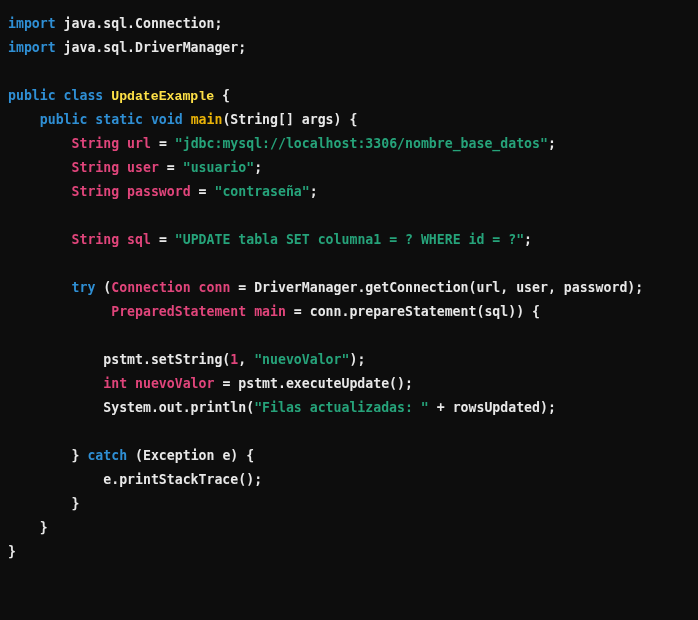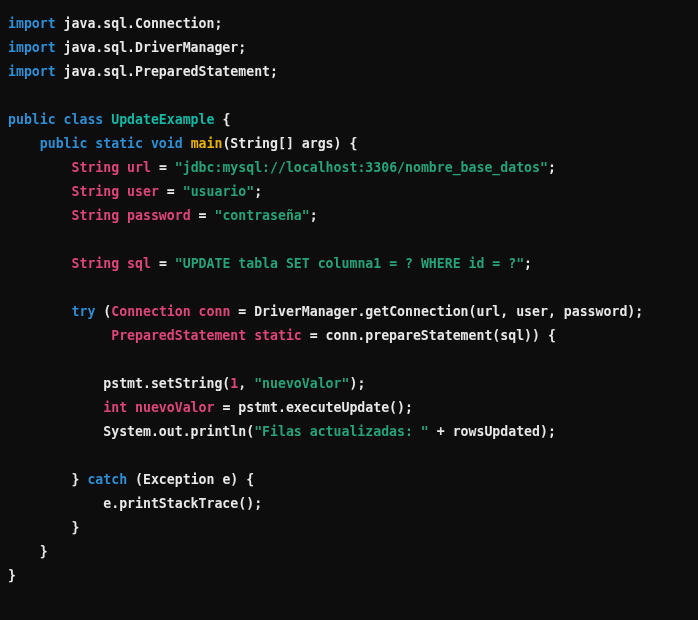--- a/index.html
+++ b/index.html
@@ -29,44 +29,43 @@
     letter-spacing: 0px;
     color: #e8e8e8;
     font-weight: bold;
   }
   .tok {
     white-space: pre;
   }
   
   .t-keyword   { color: #2f8fd4; font-weight: bold; }
   .t-type      { color: #e0457b; font-weight: bold; }
-  .t-classname { color: #14b8a6; font-weight: bold; }
+  .t-classname { color: #fde047; font-weight: bold; font-family: Liberation Mono, monospace; }
   .t-function  { color: #eab308; font-weight: bold; }
   .t-string    { color: #26a37a; font-weight: bold; }
   .t-number    { color: #e0457b; font-weight: bold; }
   .t-plain     { color: #e8e8e8; font-weight: bold; }
 </style>
 </head>
 <body>
 
 <div id="code-block" style="background: rgb(13, 13, 13);">
     <div class="code-line"><span class="tok t-keyword">import</span><span class="tok t-plain"> java.sql.Connection;</span></div>
     <div class="code-line"><span class="tok t-keyword">import</span><span class="tok t-plain"> java.sql.DriverManager;</span></div>
-    <div class="code-line"><span class="tok t-keyword">import</span><span class="tok t-plain"> java.sql.PreparedStatement;</span></div>
     <div class="code-line">&nbsp;</div>
     <div class="code-line"><span class="tok t-keyword">public class </span><span class="tok t-classname">UpdateExample</span><span class="tok t-plain"> {</span></div>
     <div class="code-line"><span class="tok t-plain">    </span><span class="tok t-keyword">public static void </span><span class="tok t-function">main</span><span class="tok t-plain">(String[] args) {</span></div>
     <div class="code-line"><span class="tok t-plain">        </span><span class="tok t-type">String url</span><span class="tok t-plain"> = </span><span class="tok t-string">"jdbc:mysql://localhost:3306/nombre_base_datos"</span><span class="tok t-plain">;</span></div>
     <div class="code-line"><span class="tok t-plain">        </span><span class="tok t-type">String user</span><span class="tok t-plain"> = </span><span class="tok t-string">"usuario"</span><span class="tok t-plain">;</span></div>
     <div class="code-line"><span class="tok t-plain">        </span><span class="tok t-type">String password</span><span class="tok t-plain"> = </span><span class="tok t-string">"contraseña"</span><span class="tok t-plain">;</span></div>
     <div class="code-line">&nbsp;</div>
     <div class="code-line"><span class="tok t-plain">        </span><span class="tok t-type">String sql</span><span class="tok t-plain"> = </span><span class="tok t-string">"UPDATE tabla SET columna1 = ? WHERE id = ?"</span><span class="tok t-plain">;</span></div>
     <div class="code-line">&nbsp;</div>
     <div class="code-line"><span class="tok t-plain">        </span><span class="tok t-keyword">try</span><span class="tok t-plain"> (</span><span class="tok t-type">Connection conn</span><span class="tok t-plain"> = DriverManager.getConnection(url, user, password);</span></div>
-    <div class="code-line"><span class="tok t-plain">             </span><span class="tok t-type">PreparedStatement static</span><span class="tok t-plain"> = conn.prepareStatement(sql)) {</span></div>
+    <div class="code-line"><span class="tok t-plain">             </span><span class="tok t-type">PreparedStatement main</span><span class="tok t-plain"> = conn.prepareStatement(sql)) {</span></div>
     <div class="code-line">&nbsp;</div>
     <div class="code-line"><span class="tok t-plain">            pstmt.setString(</span><span class="tok t-number">1</span><span class="tok t-plain">, </span><span class="tok t-string">"nuevoValor"</span><span class="tok t-plain">);</span></div>
     <div class="code-line"><span class="tok t-plain">            </span><span class="tok t-type">int nuevoValor</span><span class="tok t-plain"> = pstmt.executeUpdate();</span></div>
     <div class="code-line"><span class="tok t-plain">            System.out.println(</span><span class="tok t-string">"Filas actualizadas: "</span><span class="tok t-plain"> + rowsUpdated);</span></div>
     <div class="code-line">&nbsp;</div>
     <div class="code-line"><span class="tok t-plain">        } </span><span class="tok t-keyword">catch</span><span class="tok t-plain"> (Exception e) {</span></div>
     <div class="code-line"><span class="tok t-plain">            e.printStackTrace();</span></div>
     <div class="code-line"><span class="tok t-plain">        }</span></div>
     <div class="code-line"><span class="tok t-plain">    }</span></div>
     <div class="code-line"><span class="tok t-plain">}</span></div>

